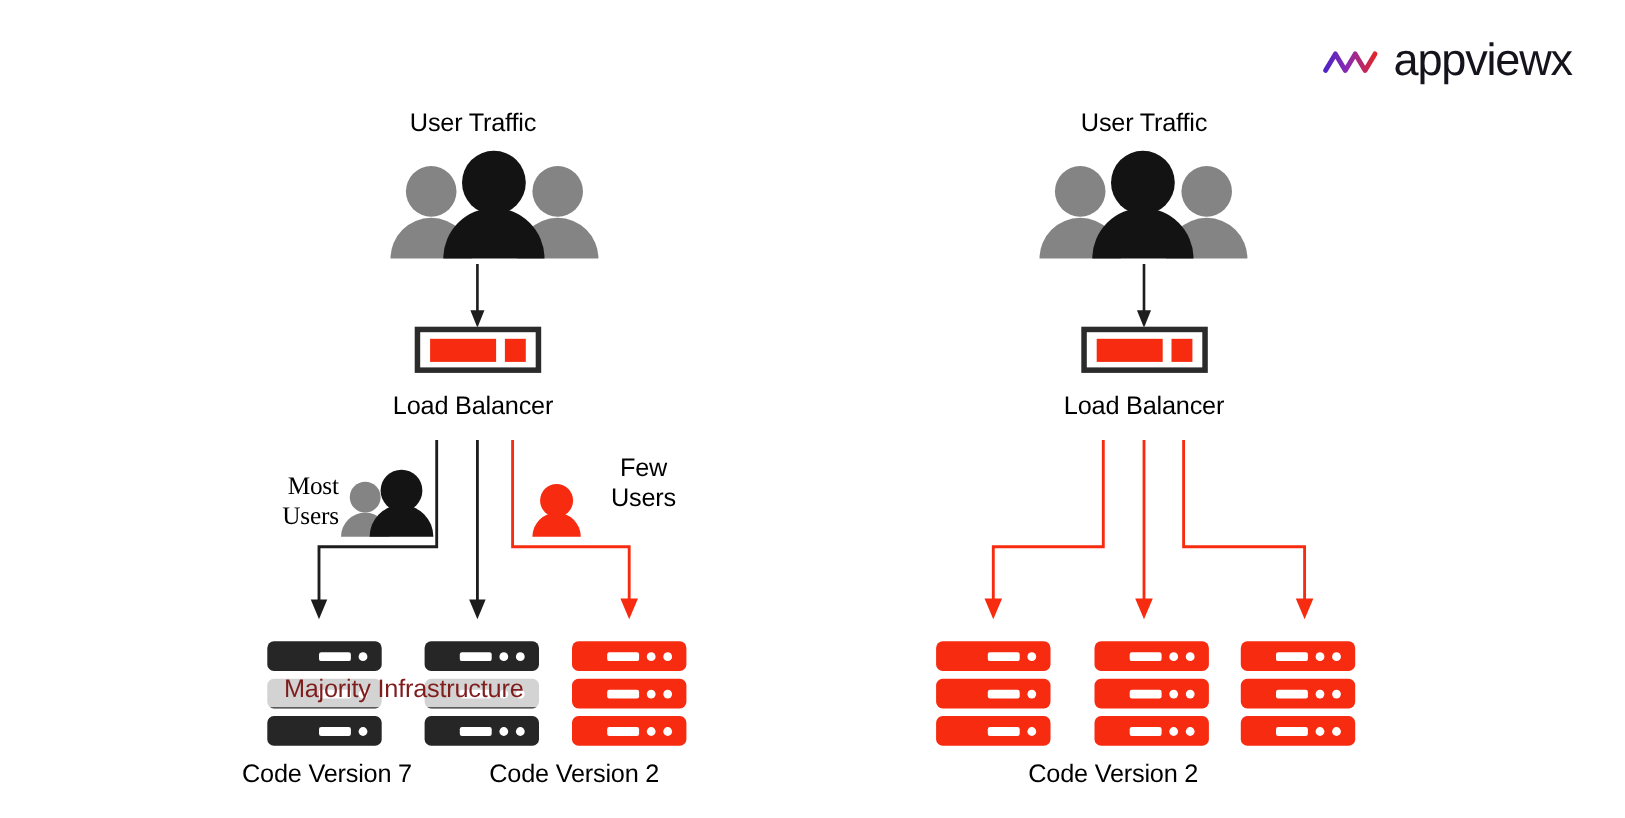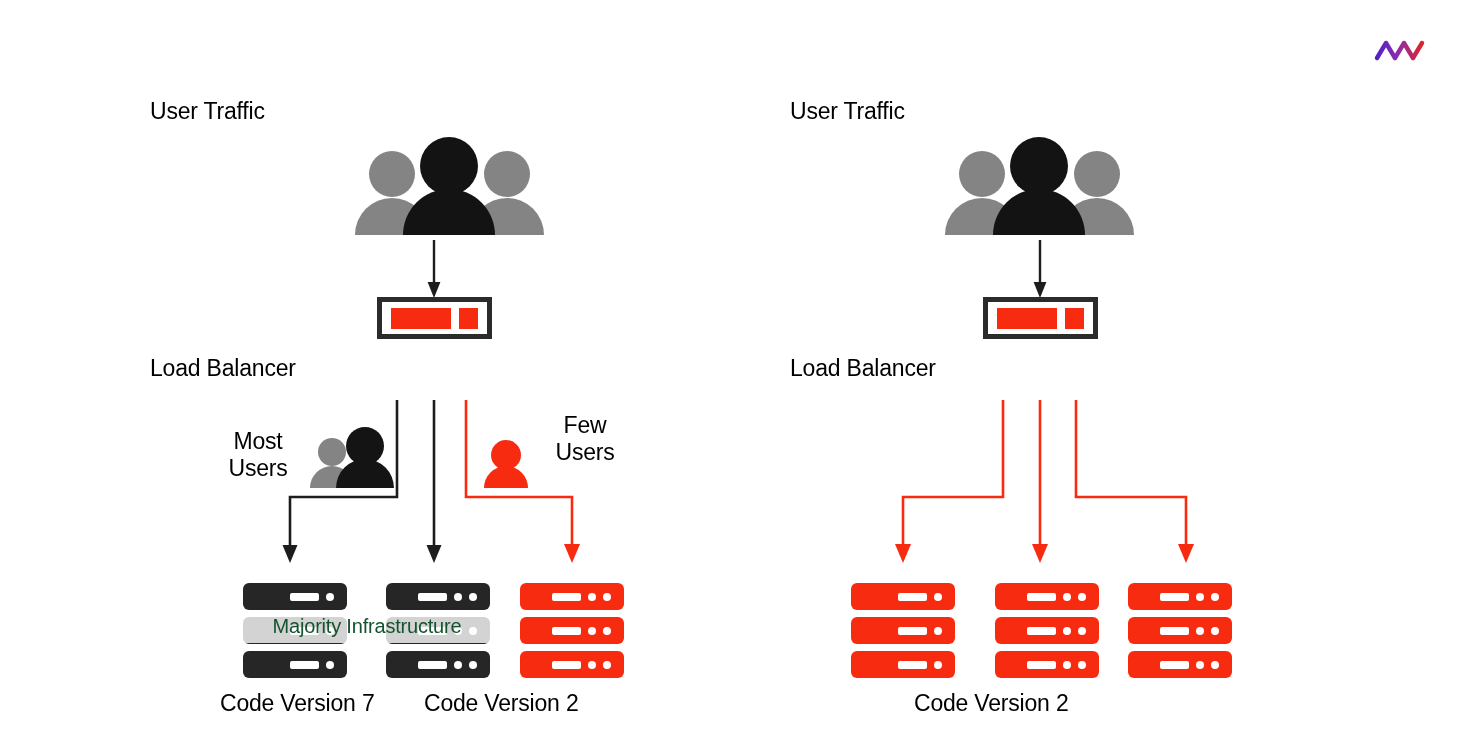--- a/index.html
+++ b/index.html
@@ -44,21 +44,21 @@
   #panel-right { left: 790px;  width: 560px; }
 
   .abs { position: absolute; }
 
   .cap {
     position: absolute;
     font-size: 23px;
     font-weight: 400;
     letter-spacing: -0.2px;
     white-space: nowrap;
-    text-align: left;
+    text-align: center;
     line-height: 1.18;
   }
 
   
   .people-group { position: absolute; }
 
   
   .lb {
     position: absolute;
     box-sizing: border-box;
@@ -91,24 +91,24 @@
   .srv .pill { width: 29px; height: 8px; border-radius: 2px; background: #ffffff; }
   .srv .dot  { width: 8px;  height: 8px; border-radius: 50%; background: #ffffff; }
 
   
   .infra-band {
     position: absolute;
     background: rgba(255,255,255,0.80);
     display: flex;
     align-items: center;
     justify-content: center;
-    font-size: 20px;
+    font-size: 23px;
     letter-spacing: -0.2px;
     white-space: nowrap;
-    color: #14532d;
+    color: #7f1d1d;
     z-index: 5;
   }
 
   svg { display: block; overflow: visible; }
   :root { --red: #f72b10; --dark: #1d1d1d; --gray: #848484; }
 </style>
 </head>
 <body>
 
 <div class="brand">
@@ -118,20 +118,21 @@
         <linearGradient id="wave-grad" x1="0" y1="0" x2="1" y2="0">
           <stop offset="0%" stop-color="#4f23c6"></stop>
           <stop offset="45%" stop-color="#8b2bb0"></stop>
           <stop offset="100%" stop-color="#e0252a"></stop>
         </linearGradient>
       </defs>
       <path d="M2 24 L11 9 L20 24 L29 9 L38 24 L47 9" fill="none" stroke="url(#wave-grad)" stroke-width="4.4" stroke-linecap="round" stroke-linejoin="round"></path>
       <path d="M31 9 L49 24 M49 9 L31 24" fill="none" stroke="url(#wave-grad)" stroke-width="4.4" stroke-linecap="round" opacity="0"></path>
     </svg>
   </span>
+  <span class="brand-word">appviewx</span>
 </div>
 
 <div class="panel" id="panel-left">
 
   <div class="cap" style="left:0; top:98px; width:560px;">User Traffic</div>
 
   <div class="people-group" style="left:203px; top:140px;">
     <svg width="193" height="95" viewBox="0 0 193 95">
 
       <circle cx="39" cy="34" r="23" fill="#848484"></circle>
@@ -172,21 +173,21 @@
         <path d="M284 168 L276.5 150 L291.5 150 Z" fill="#1d1d1d"></path>
       </g>
 
       <g>
         <path d="M316 5 L316 102 L422 102 L422 152" fill="none" stroke="#f72b10" stroke-width="2.6"></path>
         <path d="M422 168 L414 149 L430 149 Z" fill="#f72b10"></path>
       </g>
     </svg>
   </div>
 
-  <div class="cap" style="left:58px; top:428px; width:100px; text-align:center;">
+  <div class="cap" style="left:58px; top:428px; width:100px; text-align:right;font-family:Liberation Serif, serif;">
     <div>Most</div>
     <div>Users</div>
   </div>
   <div class="abs" style="left:160px; top:430px;">
     <svg width="82" height="58" viewBox="0 0 82 58">
       <circle cx="22" cy="22" r="14" fill="#848484"></circle>
       <path d="M0 58 a22 22 0 0 1 44 0 z" fill="#848484"></path>
       <circle cx="55" cy="16" r="19" fill="#141414"></circle>
       <path d="M26 58 a29 29 0 0 1 58 0 z" fill="#141414"></path>
     </svg>

